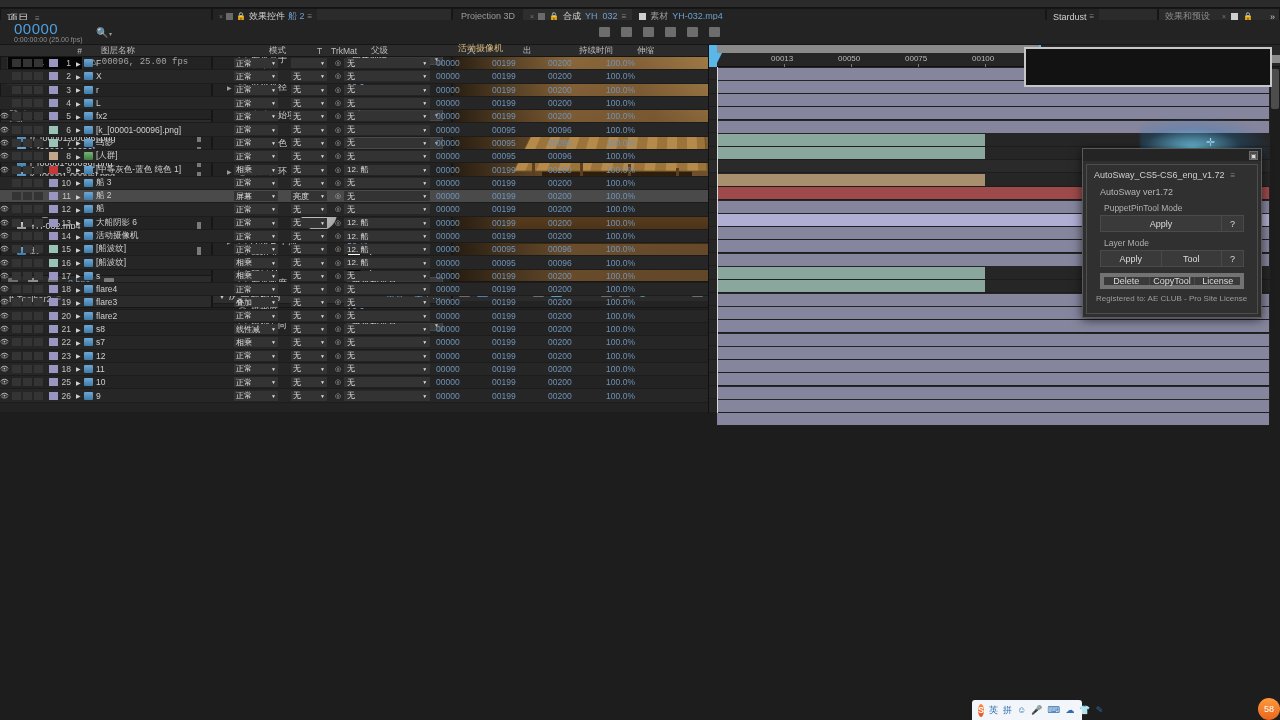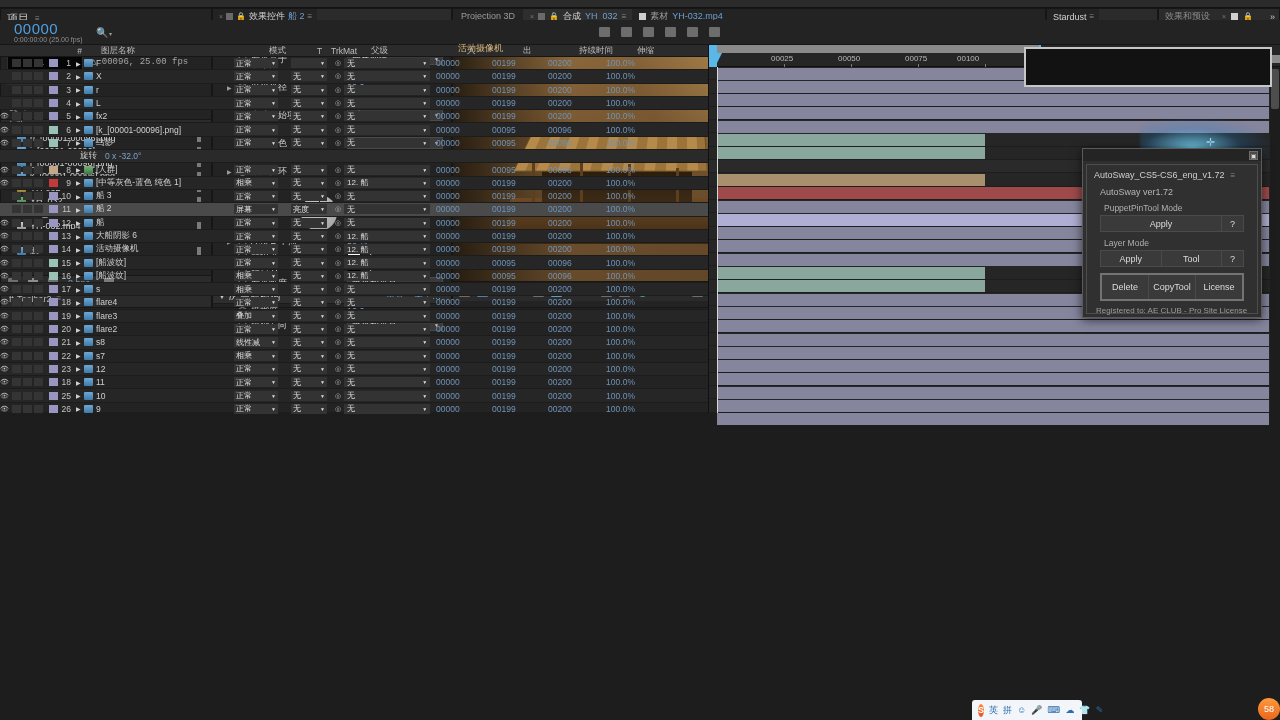--- a/index.html
+++ b/index.html
@@ -107,21 +107,21 @@
   .as-bar { height:12px; background:#242424; display:flex; align-items:center; justify-content:flex-end; padding-right:3px;}
   .as-close { width:9px; height:9px; background:#4a4a4a; border:1px solid #6d6d6d; font-size:6px; color:#ddd; text-align:center; line-height:8px;}
   .as-inner { margin:3px; border:1px solid #4d4d4d; height:150px; background:#303030; padding:5px 7px; }
   .as-title { font-size:9px; color:#cfcfcf; display:flex; align-items:center; gap:6px; margin-bottom:7px;}
   .as-ver { font-size:9px; color:#b7b7b7; margin-bottom:6px; padding-left:6px;}
   .as-sect { font-size:8.5px; color:#b0b0b0; padding-left:10px; margin-bottom:2px;}
   .as-btnrow { display:flex; border:1px solid #4a4a4a; background:#3a3a3a; height:17px; margin:0 6px 6px 6px;}
   .as-btn { flex:1; display:flex; align-items:center; justify-content:center; font-size:9px; color:#dcdcdc;}
   .as-btn + .as-btn { border-left:1px solid #4a4a4a;}
   .as-btn.q { flex:0 0 22px;}
-  .as-row3 { display:flex; gap:0; margin:0 6px 5px 6px; border:2px solid #737373; background:#3a3a3a; height:28px;}
+  .as-row3 { display:flex; gap:0; margin:0 6px 5px 6px; border:4px solid #737373; background:#3a3a3a; height:16px;}
   .as-reg { font-size:8px; color:#9d9d9d; padding-left:2px;}
 
   
   #timeline { left:0; top:308px; width:1280px; height:412px; background:#232323; border-top:1px solid #141414;}
   .tl-tabs { height:19px; background:#1d1d1d; display:flex; align-items:center;}
   .tl-tab { height:19px; display:flex; align-items:center; gap:4px; padding:0 9px; font-size:9px; color:#9a9a9a;}
   .tl-tab.active { background:#232323; color:#d6d6d6; border-left:1px solid #3a3a3a; border-right:1px solid #3a3a3a;}
   .tl-head { height:25px; display:flex; align-items:center; background:#232323; border-bottom:1px solid #161616; position:relative;}
   .tc-time { padding-left:14px; }
   .tc-time .big { color:#4f9fe0; font-size:15px; letter-spacing:.5px; line-height:14px; font-family:"Liberation Sans",sans-serif;}
@@ -879,24 +879,20 @@
               <span style="font-size:7px;color:#b5b5b5">◎</span>
               <span class="parcell" style="margin-left:3px">
                 <span>无</span>
                 <i style="font-style:normal;font-size:5px">▼</i>
               </span>
               <span class="tval">00000</span>
               <span class="tval">00095</span>
               <span class="tval" style="width:58px">00096</span>
               <span class="tval" style="width:50px">100.0%</span>
             </div>
-            <div class="lrow prop">
-              <span style="color:#cfcfcf;margin-right:8px">旋转</span>
-              <span>0 x -32.0°</span>
-            </div>
             <div class="lrow">
               <span class="eye">👁</span>
               <span class="cellbox" style="margin-left:3px"></span>
               <span class="cellbox" style="margin-left:2px"></span>
               <span class="cellbox" style="margin-left:2px"></span>
               <span class="cellbox" style="margin-left:6px;background:#c2a78a"></span>
               <span class="tnum">8</span>
               <span style="font-size:6px;width:8px">▶</span>
               <span class="lname">
                 <span class="licon i-grn"></span>
@@ -1499,27 +1495,27 @@
               <span class="tval" style="width:50px">100.0%</span>
             </div>
           </div>
       </div>
 
       <div class="tl-right">
         <div class="ruler">
           <div class="rulerbar"></div>
           <div class="chead"></div>
           <div id="rulerTicks">
-              <div class="rtick" style="left: 62px;">00025</div>
+              <div class="rtick" style="left: 62px;">00013</div>
               <div class="rtickline" style="left: 75px;"></div>
               <div class="rtick" style="left: 129px;">00050</div>
               <div class="rtickline" style="left: 142px;"></div>
               <div class="rtick" style="left: 196px;">00075</div>
               <div class="rtickline" style="left: 209px;"></div>
-              <div class="rtick" style="left: 248px;">00100</div>
+              <div class="rtick" style="left: 263px;">00100</div>
               <div class="rtickline" style="left: 276px;"></div>
               <div class="rtick" style="left: 330px;">00125</div>
               <div class="rtickline" style="left: 343px;"></div>
             </div>
         </div>
         <div class="bars" id="trackBars">
           <div class="playhead"></div>
         <div class="barline" style="top: 0px;"></div>
             <div class="bar" style="top: 0.5px; width: 552px; background: rgb(133, 133, 158);"></div>
             <div class="barline" style="top: 13.3px;"></div>

